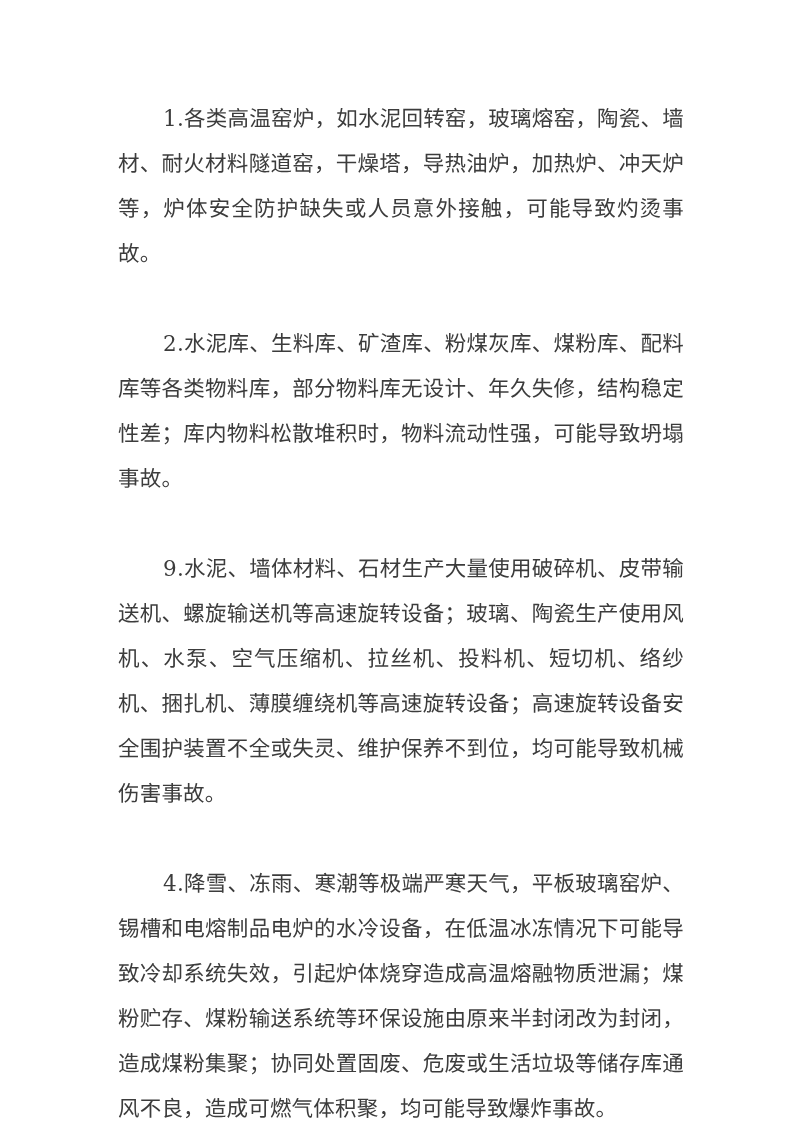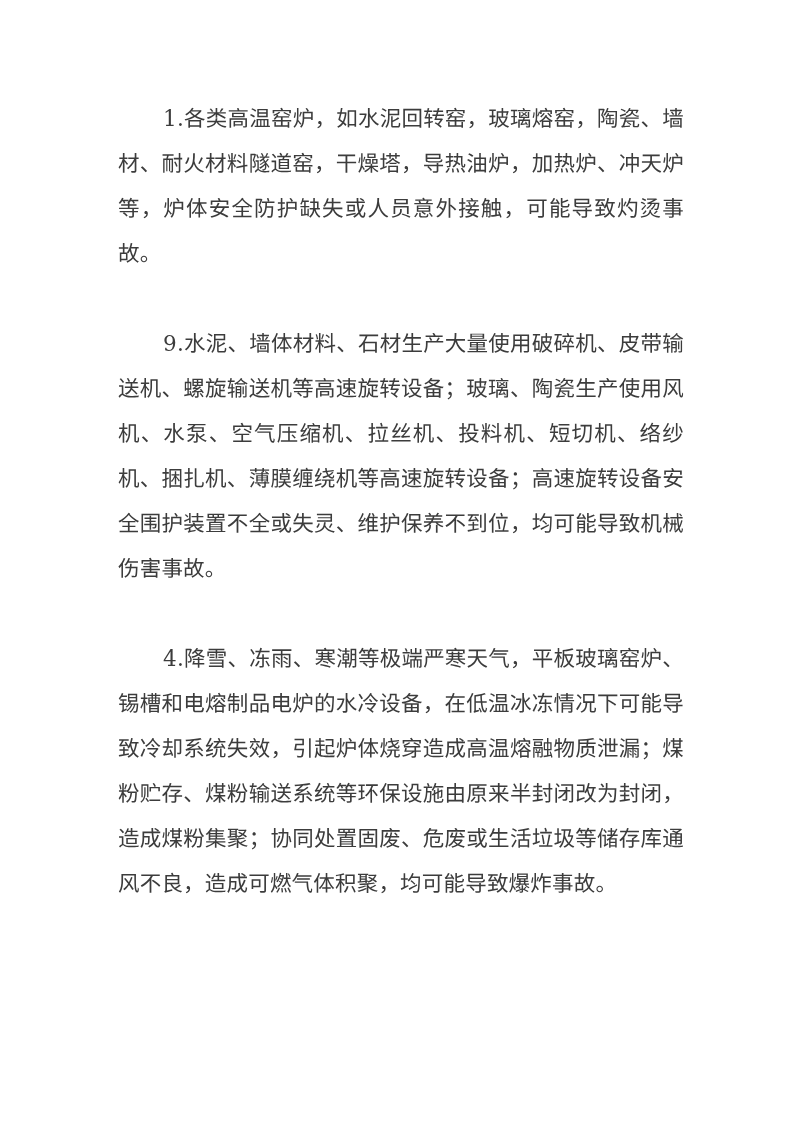--- a/index.html
+++ b/index.html
@@ -45,19 +45,20 @@
   }
 </style>
 </head>
 <body>
 
 <div class="page">
   <div class="content">
 
     <p class="para">1.各类高温窑炉，如水泥回转窑，玻璃熔窑，陶瓷、墙材、耐火材料隧道窑，干燥塔，导热油炉，加热炉、冲天炉等，炉体安全防护缺失或人员意外接触，可能导致灼烫事故。</p>
 
+    <p class="para">2.水泥库、生料库、矿渣库、粉煤灰库、煤粉库、配料库等各类物料库，部分物料库无设计、年久失修，结构稳定性差；库内物料松散堆积时，物料流动性强，可能导致坍塌事故。</p>
 
     <p class="para">9.水泥、墙体材料、石材生产大量使用破碎机、皮带输送机、螺旋输送机等高速旋转设备；玻璃、陶瓷生产使用风机、水泵、空气压缩机、拉丝机、投料机、短切机、络纱机、捆扎机、薄膜缠绕机等高速旋转设备；高速旋转设备安全围护装置不全或失灵、维护保养不到位，均可能导致机械伤害事故。</p>
 
     <p class="para">4.降雪、冻雨、寒潮等极端严寒天气，平板玻璃窑炉、锡槽和电熔制品电炉的水冷设备，在低温冰冻情况下可能导致冷却系统失效，引起炉体烧穿造成高温熔融物质泄漏；煤粉贮存、煤粉输送系统等环保设施由原来半封闭改为封闭，造成煤粉集聚；协同处置固废、危废或生活垃圾等储存库通风不良，造成可燃气体积聚，均可能导致爆炸事故。</p>
 
   </div>
 </div>
 
 </body></html>

